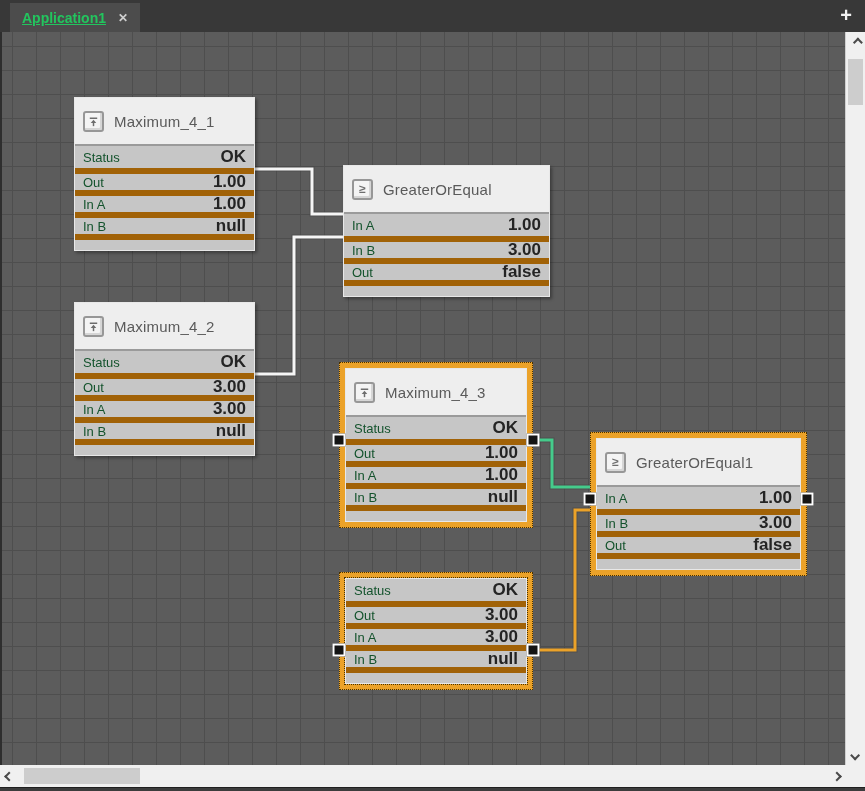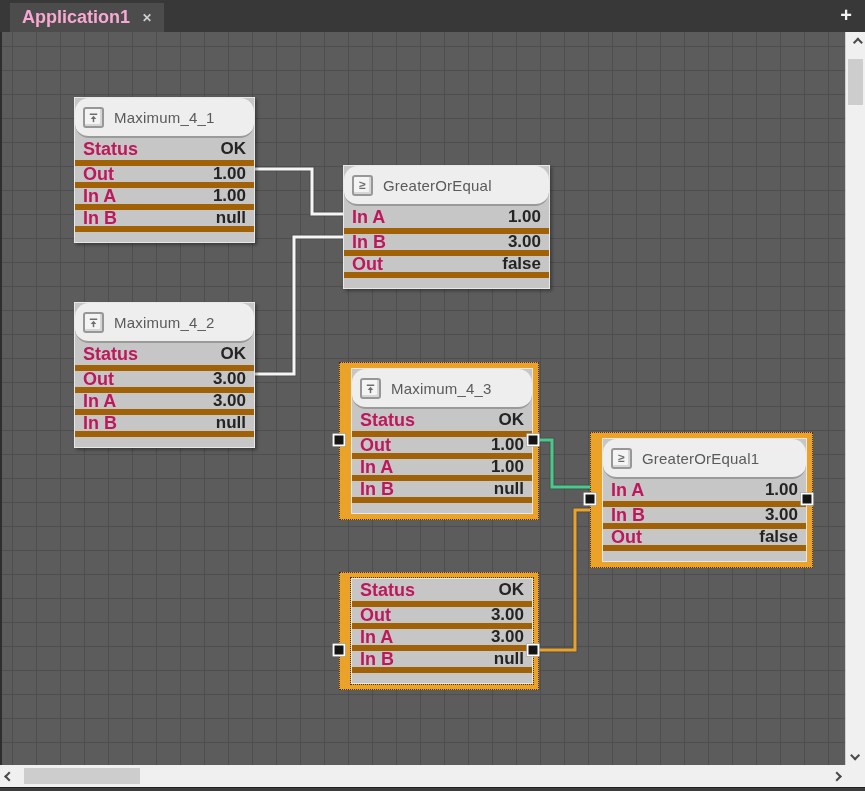--- a/index.html
+++ b/index.html
@@ -4,57 +4,57 @@
 <style>
   * { margin:0; padding:0; box-sizing:border-box; }
   html,body { width:865px; height:791px; overflow:hidden;
     font-family:"Liberation Sans", sans-serif; background:#2e2e2e; }
   .app { position:relative; width:865px; height:791px; background:#383838; }
 
   
   .tabbar { position:absolute; left:0; top:0; width:865px; height:32px; background:#383838; }
   .tab { position:absolute; left:10px; top:3px; height:29px; padding:0 12px;
     background:#4c4c4c; display:flex; align-items:center; gap:12px; cursor:pointer; }
-  .tab-label { font-size:18px; font-weight:bold; color:#f9a8d4; }
+  .tab-label { font-size:14px; font-weight:bold; color:#22c55e;text-decoration:underline; }
   .tab-close { font-size:12px; font-weight:bold; color:#cfcfcf; line-height:1; }
   .tab-add { position:absolute; right:8px; top:2px; width:22px; height:26px;
     color:#f2f2f2; font-size:20px; font-weight:bold; text-align:center; line-height:26px; }
 
   
   .canvas { position:absolute; left:0; top:32px; width:845px; height:733px;
     background-color:#5c5c5c;
     background-image:
       linear-gradient(to right, #4e4e4e 1px, transparent 1px),
       linear-gradient(to bottom, #4e4e4e 1px, transparent 1px);
     background-size:24px 24px; background-position:10px 14px;
     border-left:2px solid #2e2e2e; overflow:hidden; }
   .wires { position:absolute; left:0; top:0; width:845px; height:733px; pointer-events:none; }
   .wires .under { fill:none; stroke:#454545; stroke-width:5; opacity:.55; }
   .wires .wire  { fill:none; stroke-width:3; }
 
   
   .node { position:absolute; background:#c6c6c6; border:1px solid #e8e8e8;
     box-shadow:2px 2px 3px rgba(0,0,0,.35); }
-  .node-header { height:40px; background:#eeeeee; border-bottom:2px solid #9a9a9a;
-    display:flex; align-items:center; gap:10px; padding-left:8px;border-radius:14px; }
+  .node-header { height:48px; background:#eeeeee; border-bottom:2px solid #9a9a9a;
+    display:flex; align-items:center; gap:10px; padding-left:8px; }
   .node-icon { width:21px; height:21px; border:2px solid #979797; border-radius:3px;
     box-shadow:inset -2px -2px 0 #d6d6d6; display:flex; align-items:center;
     justify-content:center; background:#f4f4f4; flex:0 0 auto; }
   .node-icon .gi { font-size:12px; font-weight:bold; color:#6d6d6d; line-height:1; }
   .node-title { font-size:15px; color:#5a5a5a; letter-spacing:.2px; }
   .node-row { height:22px; display:flex; align-items:center; justify-content:space-between;
     padding:0 8px; }
   .node-row + .node-row, .node-footer { border-top:6px solid #a16207; }
-  .row-label { font-size:18px; font-weight:bold; color:#be185d; }
+  .row-label { font-size:13px; font-weight:normal; color:#14532d; }
   .row-value { font-size:17px; font-weight:bold; color:#242424; }
   .node-footer { height:16px; }
 
   
   .sel { position:absolute; background:#eba229; padding:5px; border:1px dotted #4a3200; }
-  .sel .node { position:relative; box-shadow:none;margin-left:6px; }
+  .sel .node { position:relative; box-shadow:none; }
   .sel.primary .node { outline:1px dotted #4a3200; }
 
   .handle { position:absolute; width:13px; height:13px; background:#141414;
     border:2px solid #ffffff; transform:translate(-50%,-50%); }
 
   
   .vscroll { position:absolute; right:0; top:32px; width:20px; height:733px;
     background:#f0f0f0; border-left:1px solid #cfcfcf; }
   .vthumb { position:absolute; left:2px; top:27px; width:15px; height:46px; background:#cdcdcd; }
   .hscroll { position:absolute; left:0; top:765px; width:845px; height:22px; background:#f0f0f0; }

